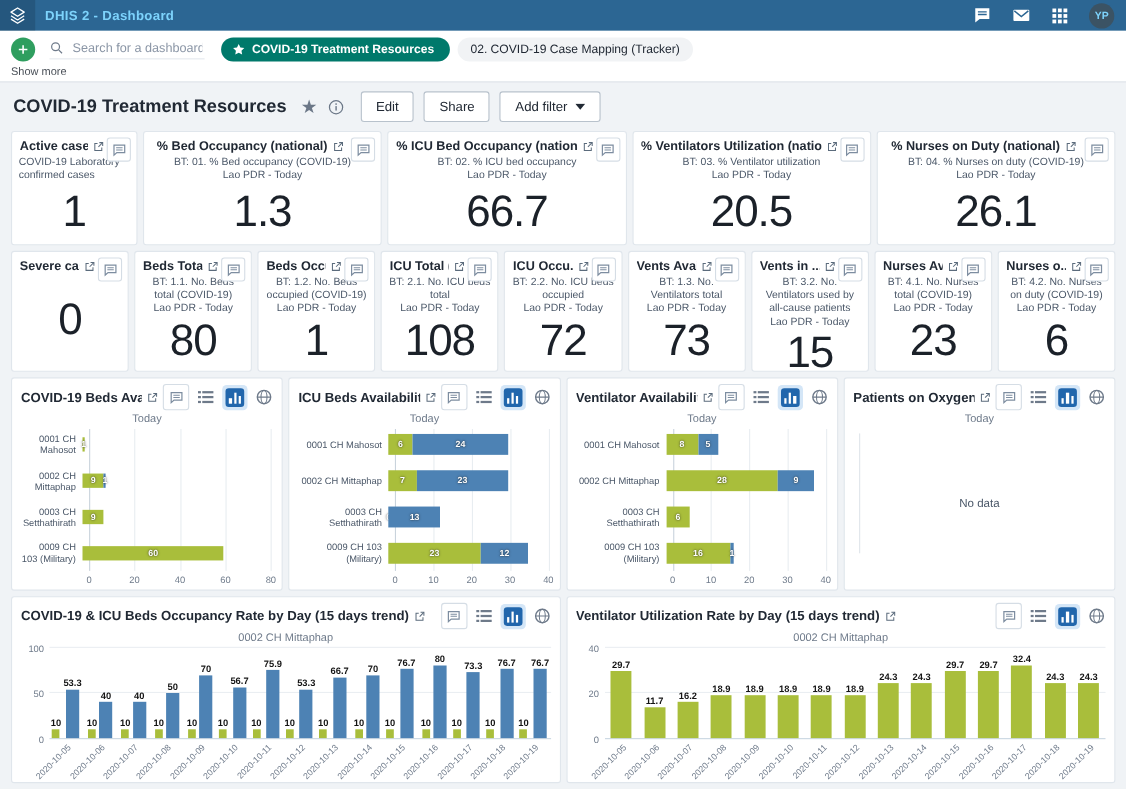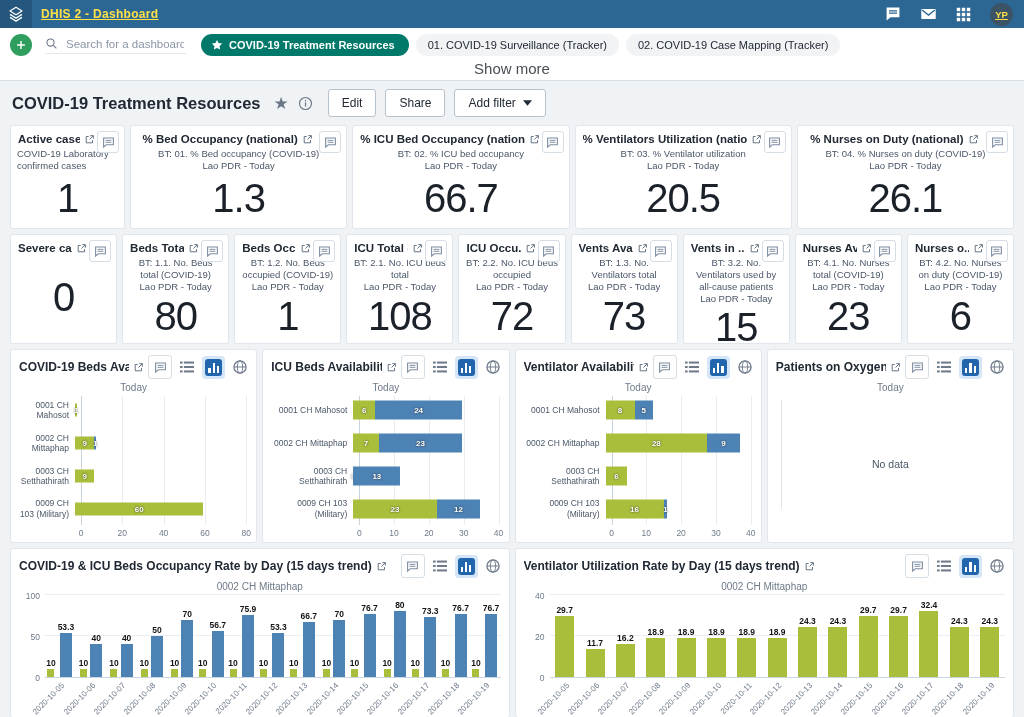--- a/index.html
+++ b/index.html
@@ -4,36 +4,36 @@
 <style>
   * { box-sizing: border-box; }
   html,body { margin:0; padding:0; }
   body {
     width:1024px; height:717px; overflow:hidden;
     background:#f0f3f6;
     font-family:"Liberation Sans", sans-serif;
     color:#212934;
   }
   
-  .topbar { height:28px; background:#2c6693; display:flex; align-items:center; color:#fde047;text-decoration:underline; }
+  .topbar { height:28px; background:#2c6693; display:flex; align-items:center; color:#7dd3fc; }
   .logo { width:32px; height:28px; display:flex; align-items:center; justify-content:center; background:rgba(0,0,0,.14); }
   .app-title { font-size:12px; font-weight:bold; margin-left:9px; letter-spacing:.3px; }
   .topbar-right { margin-left:auto; display:flex; align-items:center; gap:19px; margin-right:11px; }
   .tb-ic { display:flex; cursor:pointer; }
   .avatar { width:23px; height:23px; border-radius:50%; background:#3b5364; display:flex; align-items:center; justify-content:center; font-size:9.5px; font-weight:bold; cursor:pointer; }
   
   .chipbar { background:#fff; border-bottom:1px solid #d8dee5; padding:6px 10px 0; }
   .chip-row { display:flex; align-items:center; gap:7px; }
   .add-btn { width:22px; height:22px; border-radius:50%; background:#2f9e5f; border:none; display:flex; align-items:center; justify-content:center; padding:0; cursor:pointer; flex:none; }
   .searchbox { display:flex; align-items:center; gap:6px; margin:0 8px 0 6px; border-bottom:1px solid #e4e9ee; padding-bottom:2px; }
   .searchbox input { border:none; outline:none; font-size:11.5px; width:122px; color:#212934; font-family:inherit; }
   .searchbox input::placeholder { color:#8b96a6; }
   .chip { height:22px; border-radius:11px; background:#f1f3f5; border:none; font-size:11px; color:#212934; padding:0 12px; display:flex; align-items:center; gap:6px; white-space:nowrap; cursor:pointer; font-family:inherit; }
   .chip.sel { background:#00796b; color:#fff; font-weight:bold; padding:0 14px 0 10px; }
-  .show-more { font-size:15px; color:#494f57; text-align:center; padding:4px 0 3px; cursor:pointer; }
+  .show-more { font-size:10px; color:#494f57; padding:4px 0 3px; cursor:pointer; }
   
   .main { padding:0 10px; }
   .titlebar { display:flex; align-items:center; gap:9px; padding:8px 2px 8px; }
   .page-title { font-size:16.5px; font-weight:bold; margin-right:4px; }
   .tstar { font-size:17px; color:#6b7787; line-height:1; cursor:pointer; }
   .tb-btn { background:#fff; border:1px solid #b8c2cc; border-radius:3px; font-size:12px; color:#212934; padding:6px 13px; display:flex; align-items:center; gap:7px; cursor:pointer; font-family:inherit; }
   
   .cards-row { display:flex; gap:5px; margin-bottom:5px; }
   .vcard { background:#fff; border:1px solid #e0e6ec; border-radius:3px; position:relative; flex:1 1 0; display:flex; flex-direction:column; padding:5px 5px 3px; min-width:0; }
   .row1 .vcard { height:104px; }
@@ -147,23 +147,20 @@
       <input type="text" placeholder="Search for a dashboard" style="">
     </span>
     <span id="chip-list" style="display:flex;gap:7px;">
         <button class="chip sel">
           <svg width="12" height="12" viewBox="0 0 20 20">
             <path d="M10 1.5l2.6 5.3 5.9.9-4.3 4.2 1 5.8L10 15l-5.2 2.7 1-5.8L1.5 7.7l5.9-.9z" fill="#fff"></path>
           </svg>
           <span>COVID-19 Treatment Resources</span>
         </button>
         <button class="chip">
-          <span>01. COVID-19 Surveillance (Tracker)</span>
-        </button>
-        <button class="chip">
           <span>02. COVID-19 Case Mapping (Tracker)</span>
         </button>
       </span>
   </div>
   <div class="show-more">Show more</div>
 </div>
 
 <div class="main">
 
   <div class="titlebar">

